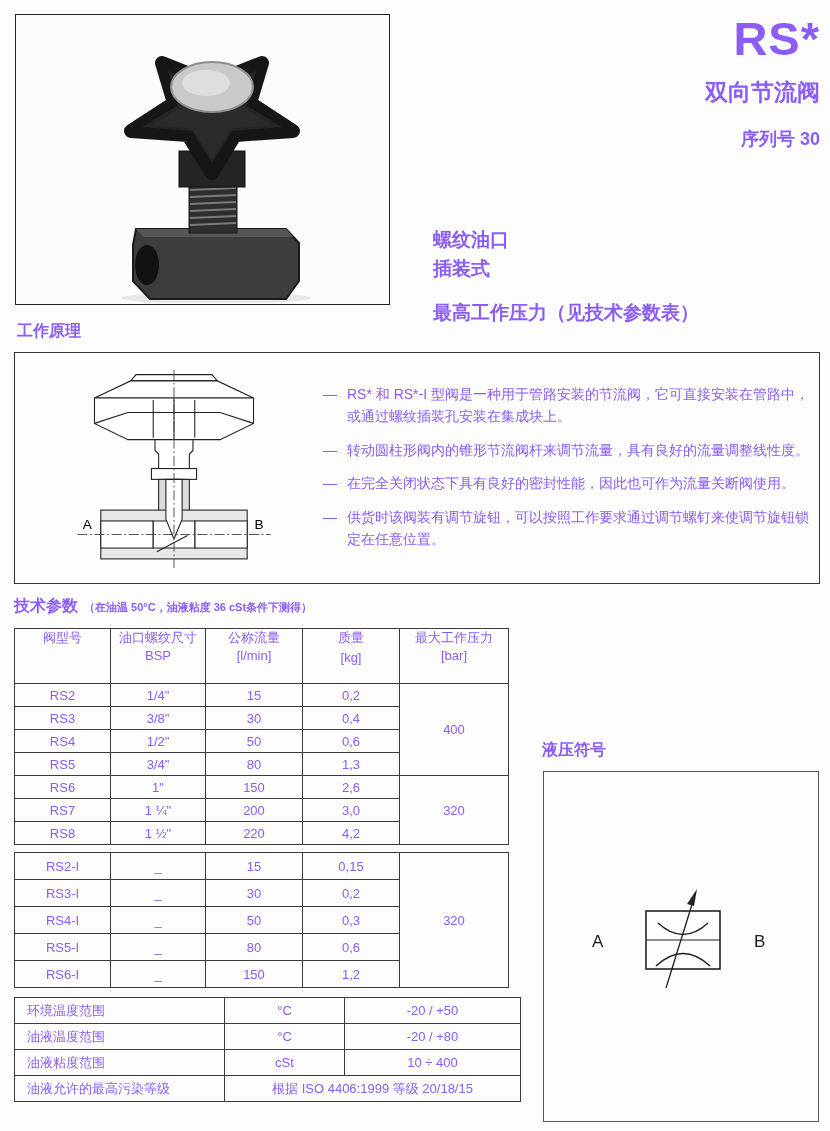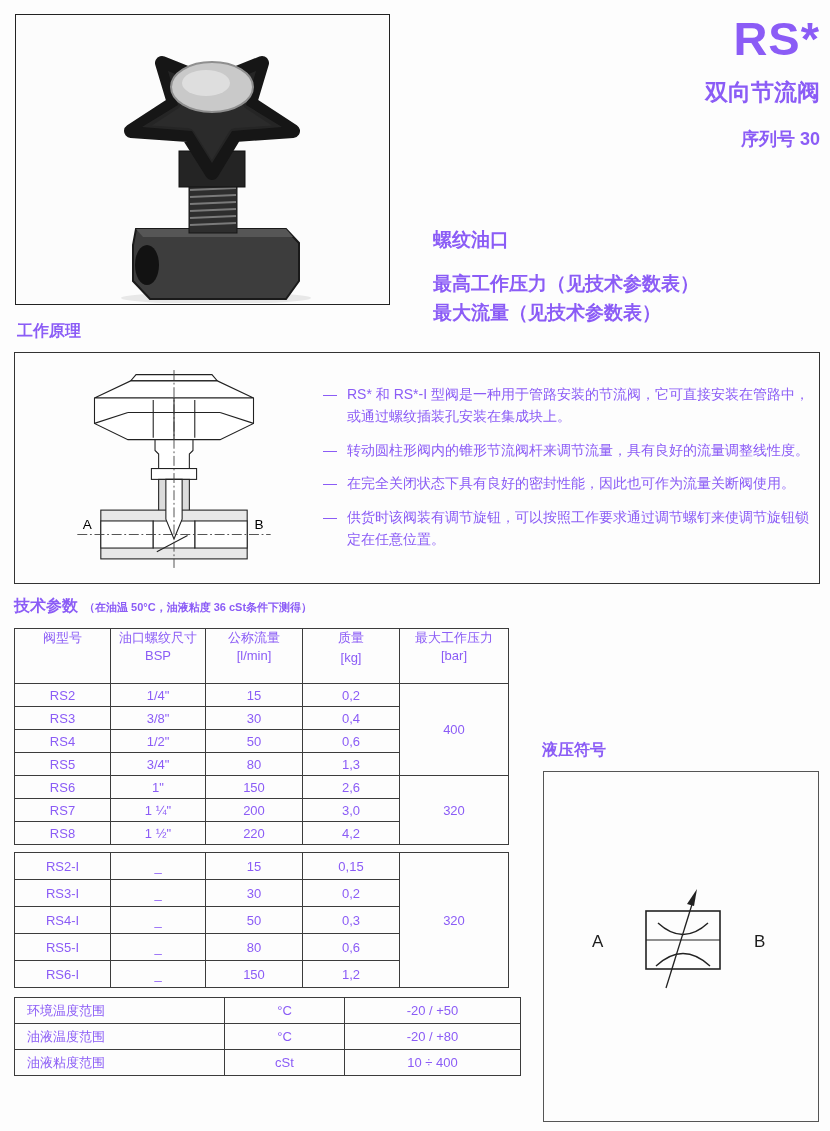--- a/index.html
+++ b/index.html
@@ -92,23 +92,23 @@
   </div>
 
   <div class="title-block">
     <div class="model">RS*</div>
     <div class="subtitle">双向节流阀</div>
     <div class="series">序列号 30</div>
   </div>
 
   <div class="features">
     <div>螺纹油口</div>
+    <div>插装式</div>
     <div class="gap"></div>
     <div>最高工作压力（见技术参数表）</div>
-    <div>最大流量（见技术参数表）</div>
   </div>
 
   <div class="sec-head" style="left:17px;top:321px;">工作原理</div>
 
   <div class="principle-box">
     <svg class="svgwrap" style="left:28px;top:5px;" width="262" height="222" viewBox="0 0 290 225">
       <g stroke="#222" fill="#fff" stroke-width="1.2">
 
         <polygon points="103,8 187,8 193,15 97,15"></polygon>
         <polygon points="97,15 193,15 233,34 57,34"></polygon>
@@ -303,20 +303,24 @@
       <tr>
         <td class="lbl">油液温度范围</td>
         <td>°C</td>
         <td>-20 / +80</td>
       </tr>
       <tr>
         <td class="lbl">油液粘度范围</td>
         <td>cSt</td>
         <td>10 ÷ 400</td>
       </tr>
+      <tr>
+        <td class="lbl">油液允许的最高污染等级</td>
+        <td colspan="2">根据 ISO 4406:1999 等级 20/18/15</td>
+      </tr>
     </tbody>
   </table>
 
   <div class="sec-head sym-head">液压符号</div>
   <div class="sym-box">
     <svg width="273" height="348" viewBox="0 0 273 348">
       <g stroke="#222" fill="none" stroke-width="1.6">
         <rect x="102" y="139" width="74" height="58"></rect>
         <line x1="102" y1="168" x2="176" y2="168" stroke-width="1.1"></line>
         <path d="M114,151 Q139,174 164,151" stroke-width="1.4"></path>

